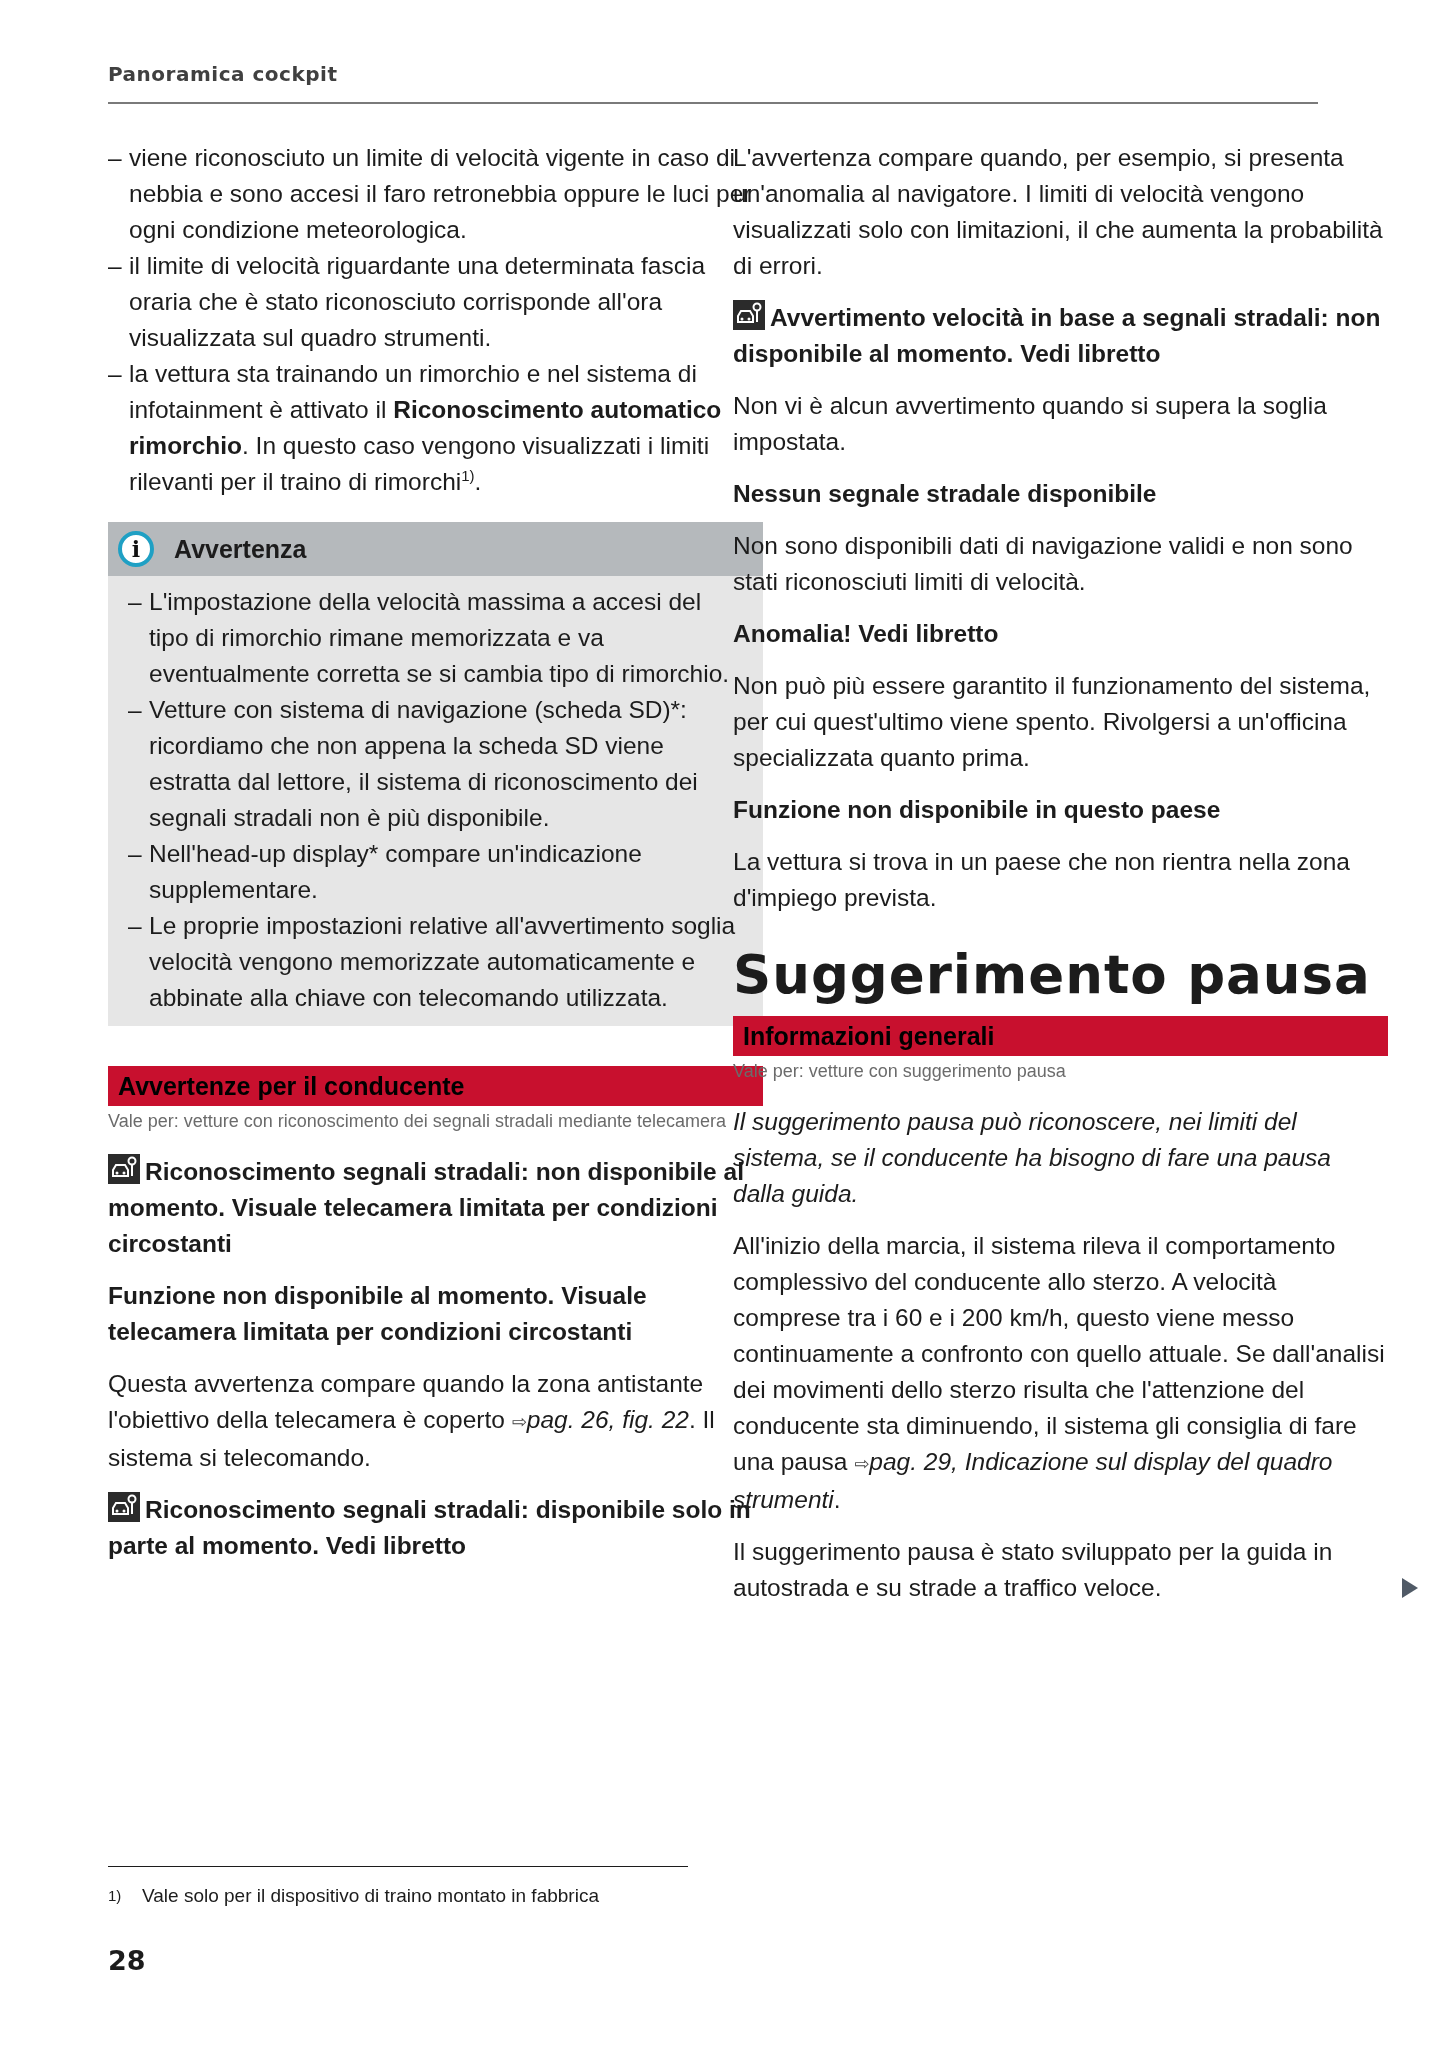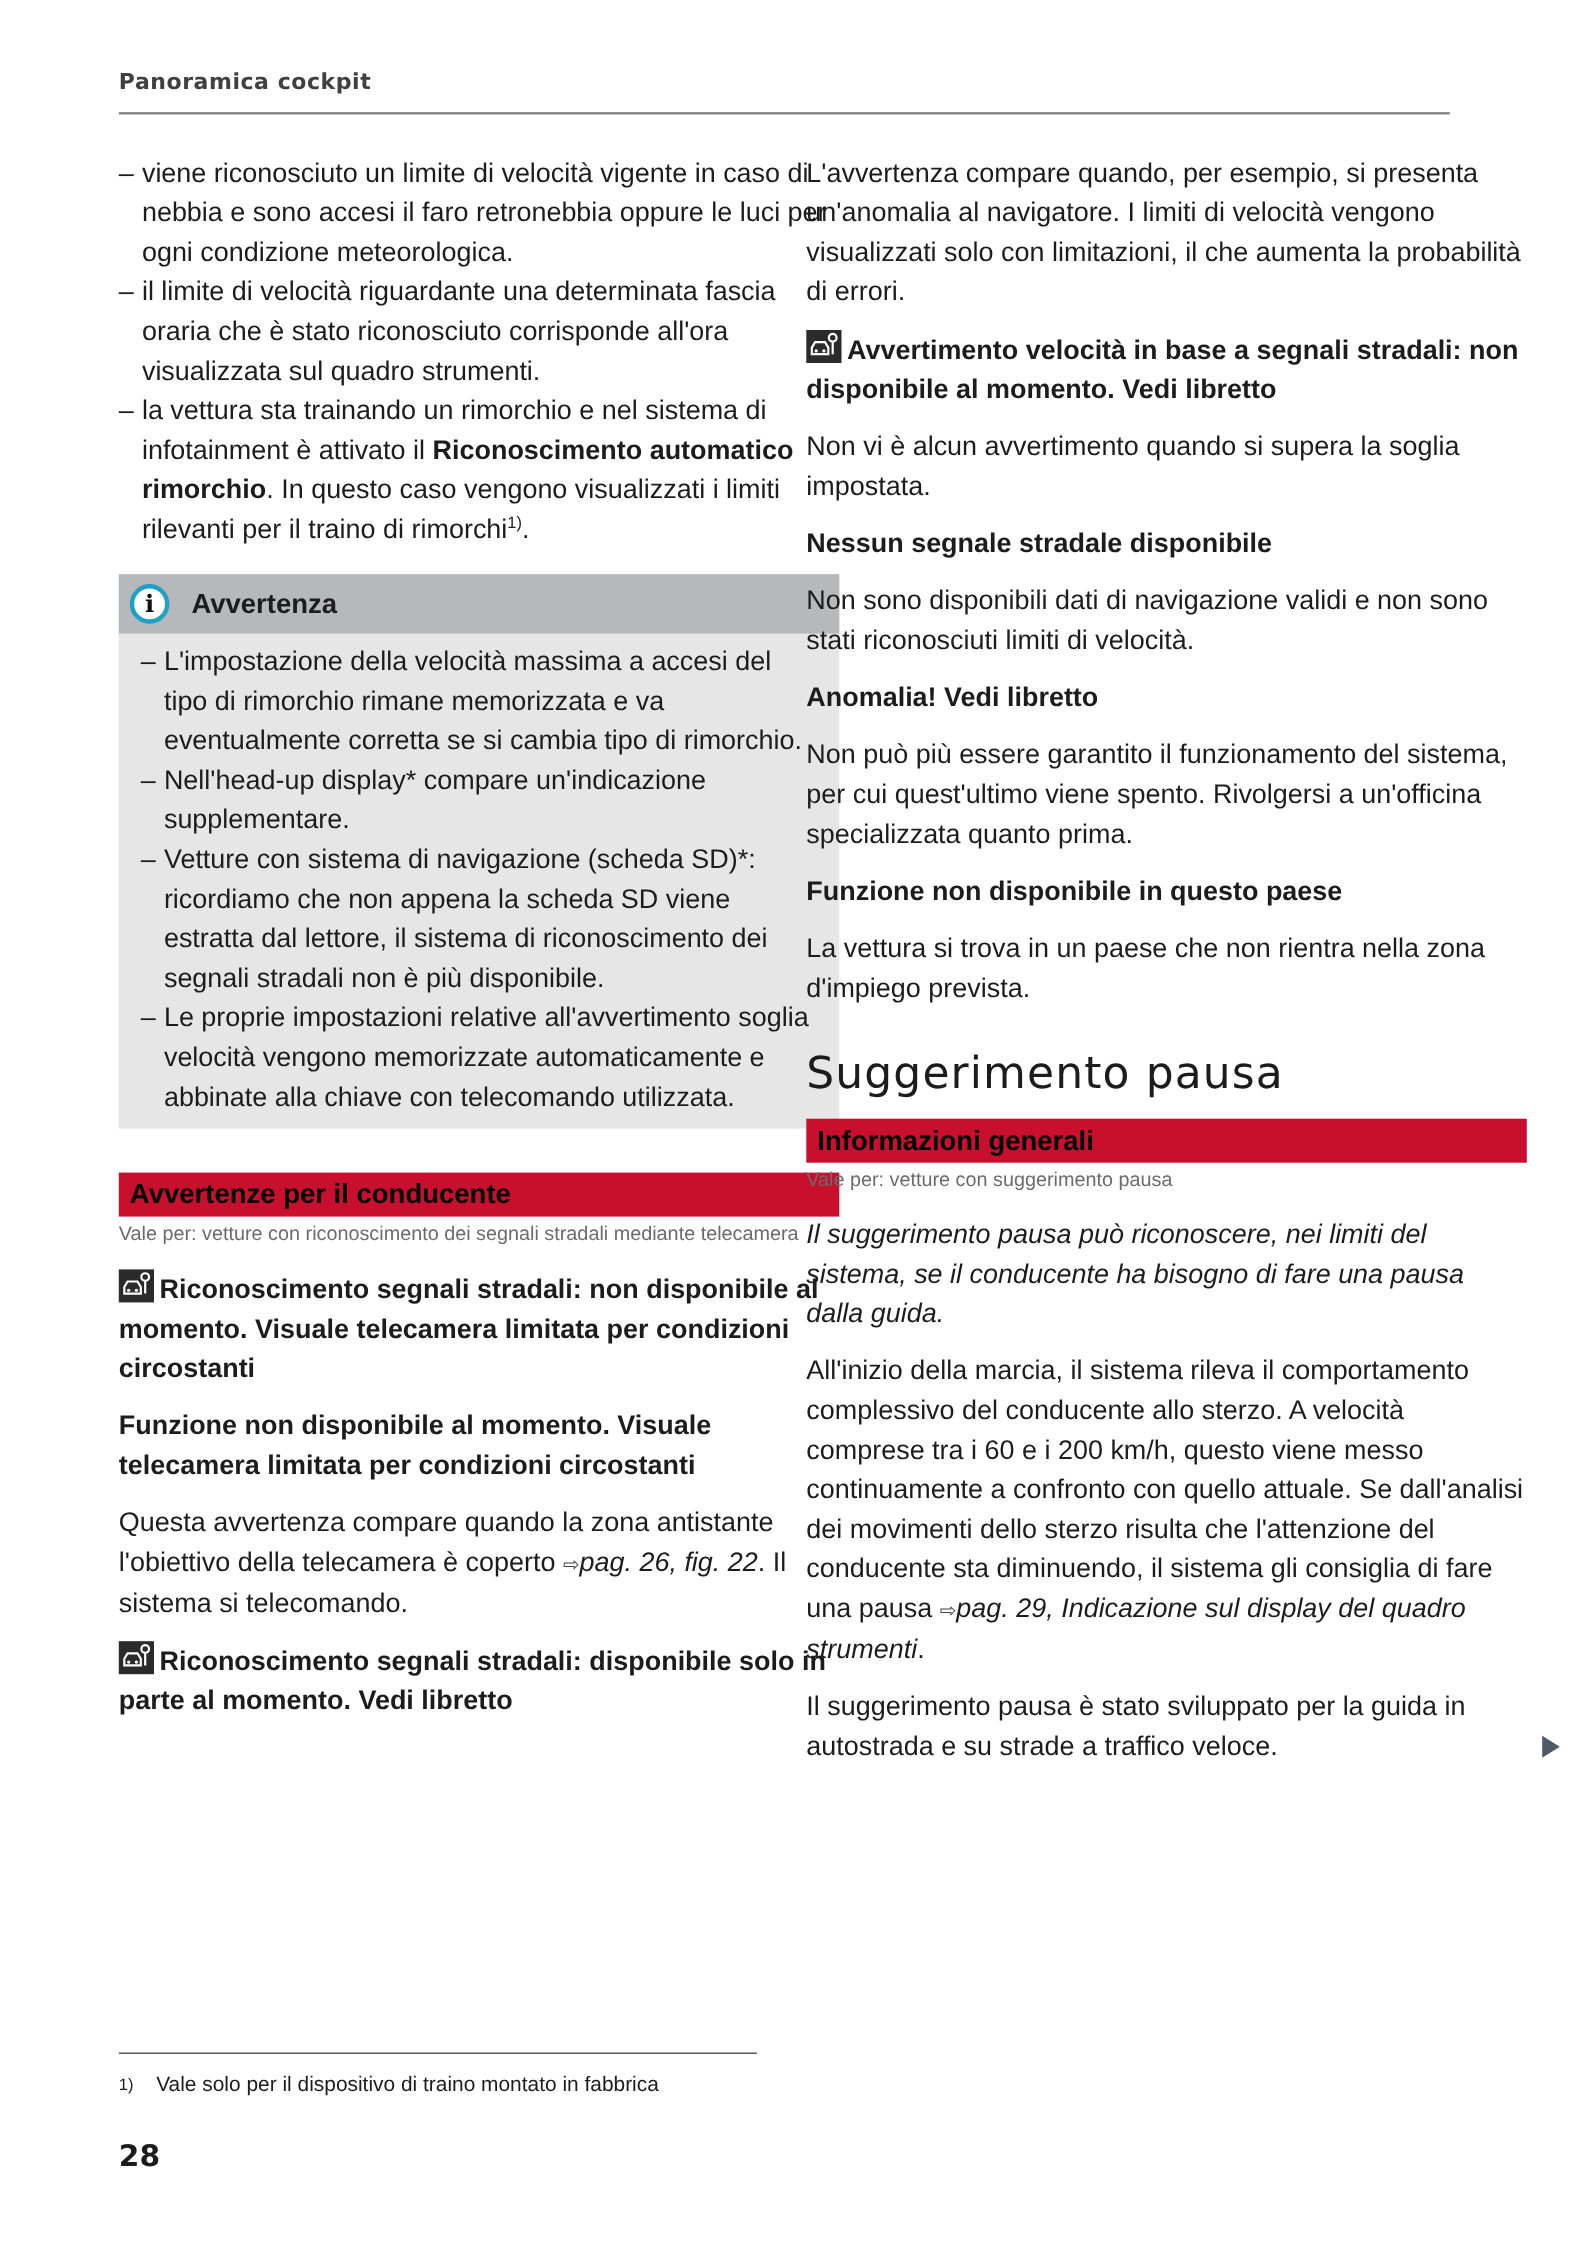--- a/index.html
+++ b/index.html
@@ -48,21 +48,21 @@
     color: #6b6b6b; font-size: 18px; line-height: 26px; margin: 2px 0 20px 0;
   }
   .warn-title { font-weight: bold; margin-bottom: 16px; }
   .car-icon {
     display: inline-block; width: 32px; height: 30px; background: #2b2b2b; vertical-align: -4px; margin-right: 5px;
     position: relative;
   }
   .car-icon svg { position: absolute; left: 2px; top: 2px; }
   .subhead { font-weight: bold; margin-bottom: 16px; }
   .h2 {
-    font-family: "DejaVu Sans", sans-serif; font-weight: normal; font-size: 40px; letter-spacing: 1px;
+    font-family: "DejaVu Sans", sans-serif; font-weight: bold; font-size: 53px; letter-spacing: 1px;
     margin: 34px 0 16px 0; line-height: 50px;
   }
   .italic { font-style: italic; }
   .ref { font-style: italic; }
   .arrow-ref { font-style: normal; font-size: 18px; color: #444; }
   .continue-arrow {
     position: absolute; right: -30px; width: 0; height: 0;
     border-top: 10px solid transparent; border-bottom: 10px solid transparent; border-left: 16px solid #505a66;
   }
   sup { font-size: 15px; line-height: 0; }
@@ -93,22 +93,22 @@
   </ul>
 
   <div class="note">
     <div class="note-head">
       <span class="info-icon">i</span>
       <span>Avvertenza</span>
     </div>
     <div class="note-body">
       <ul class="dash-list">
         <li>L'impostazione della velocità massima a accesi del tipo di rimorchio rimane memorizzata e va eventualmente corretta se si cambia tipo di rimorchio.</li>
+        <li>Vetture con sistema di navigazione (scheda SD)*: ricordiamo che non appena la scheda SD viene estratta dal lettore, il sistema di riconoscimento dei segnali stradali non è più disponibile.</li>
         <li>Nell'head-up display* compare un'indicazione supplementare.</li>
-        <li>Vetture con sistema di navigazione (scheda SD)*: ricordiamo che non appena la scheda SD viene estratta dal lettore, il sistema di riconoscimento dei segnali stradali non è più disponibile.</li>
         <li>Le proprie impostazioni relative all'avvertimento soglia velocità vengono memorizzate automaticamente e abbinate alla chiave con telecomando utilizzata.</li>
       </ul>
     </div>
   </div>
 
   <div class="red-bar">Avvertenze per il conducente</div>
   <div class="applies">Vale per: vetture con riconoscimento dei segnali stradali mediante telecamera</div>
 
   <div class="warn-title">
     <span class="car-icon">

